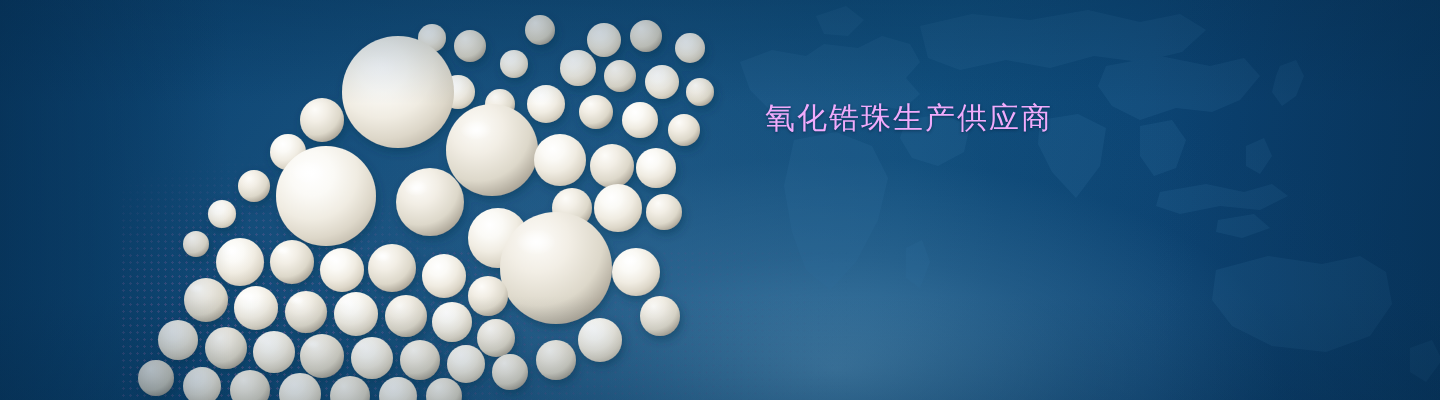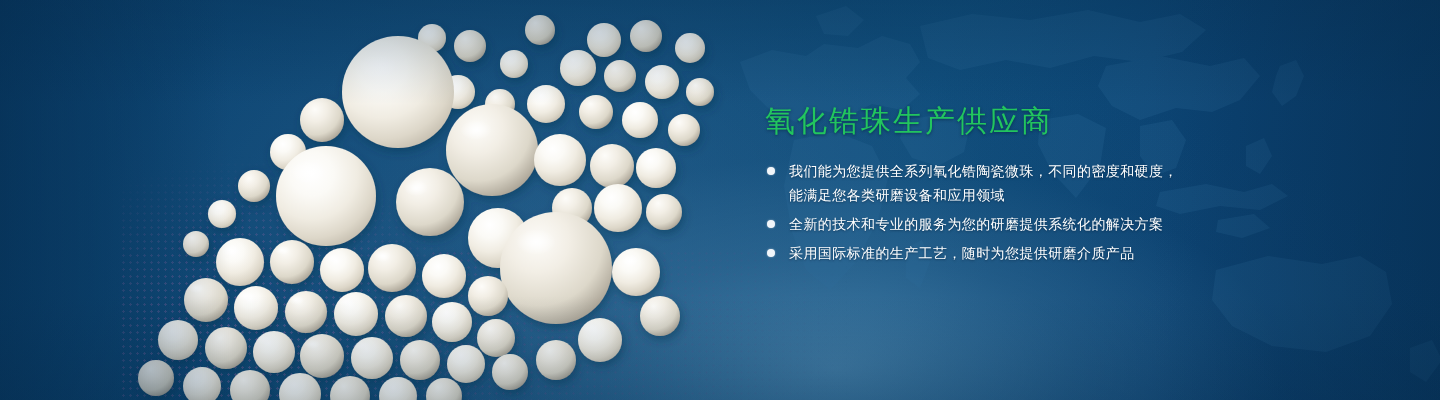--- a/index.html
+++ b/index.html
@@ -76,26 +76,27 @@
   
   .text-block {
     position: absolute;
     left: 763px;
     top: 104px;
     width: 520px;
   }
   .headline {
     font-size: 30px;
     line-height: 1.12;
-    color: #22c55e;
+    color: #f0abfc;
     letter-spacing: 2.0px;
     font-weight: 400;
     text-shadow: 0 1px 3px rgba(2,26,50,0.55);
     margin: 0 0 22px 2px;
     white-space: nowrap;
+    font-family: Liberation Mono, monospace;
   }
   ul.bullets {
     list-style: none;
     margin: 0;
     padding: 0;
   }
   ul.bullets li {
     position: relative;
     padding-left: 26px;
     margin-bottom: 7px;
@@ -289,34 +290,15 @@
       </g>
     </svg>
   </div>
 
   <div class="bg-vignette"></div>
 
   <div class="text-block">
 
     <h1 class="headline">氧化锆珠生产供应商</h1>
 
-    <ul class="bullets">
-
-      <li>
-        <span class="dot"></span>
-        <span class="bline">我们能为您提供全系列氧化锆陶瓷微珠，不同的密度和硬度，</span>
-        <span class="bline">能满足您各类研磨设备和应用领域</span>
-      </li>
-
-      <li>
-        <span class="dot"></span>
-        <span class="bline">全新的技术和专业的服务为您的研磨提供系统化的解决方案</span>
-      </li>
-
-      <li>
-        <span class="dot"></span>
-        <span class="bline">采用国际标准的生产工艺，随时为您提供研磨介质产品</span>
-      </li>
-
-    </ul>
   </div>
 
 </div>
 
 </body></html>

